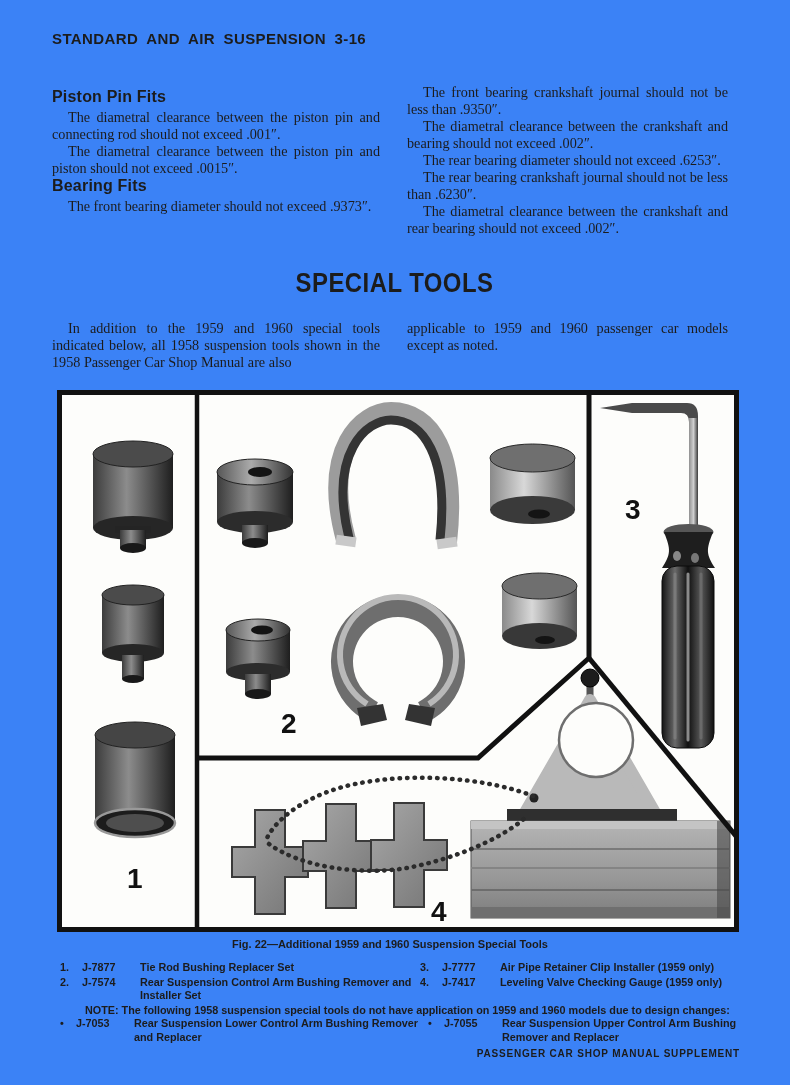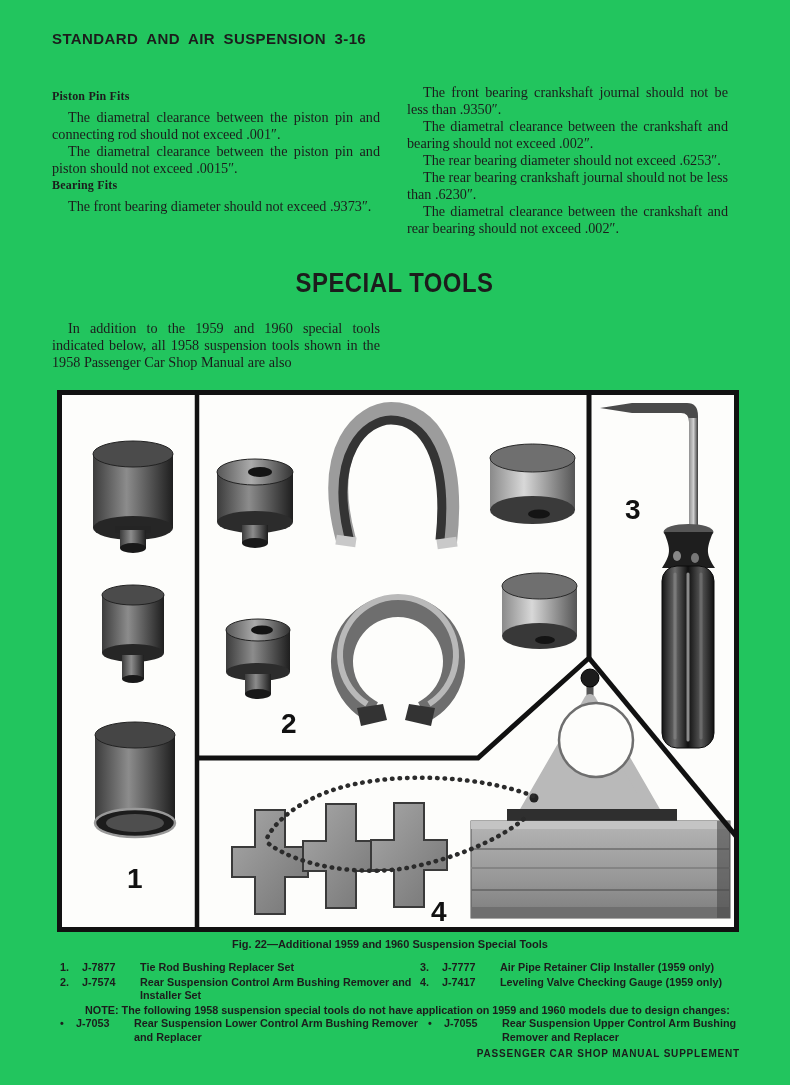--- a/index.html
+++ b/index.html
@@ -1,31 +1,31 @@
 <!DOCTYPE html>
 <html><head>
 <meta charset="utf-8">
 <style>
   html,body{margin:0;padding:0;background:#888;}
   #page{
     position:relative;width:790px;height:1085px;margin:0 auto;
-    background:#22c55e;color:#1c1c1c;overflow:hidden;
+    background:#3b82f6;color:#1c1c1c;overflow:hidden;
     font-family:"Liberation Serif", serif;
   }
   .abs{position:absolute;}
   #page-header{
     left:52px;top:30px;font-family:"Liberation Sans",sans-serif;
     font-weight:bold;font-size:15px;letter-spacing:.4px;word-spacing:4px;
   }
   .col{font-size:14.2px;line-height:17px;text-align:justify;}
   .col p{margin:0 12px 0 0;text-indent:16px;}
   .col p + p{margin-top:0;}
   .subhead{
-    font-family:Liberation Serif, serif;font-weight:bold;
-    font-size:12px;margin:0 0 4px 0;letter-spacing:.2px;
+    font-family:Liberation Sans, sans-serif;font-weight:bold;
+    font-size:16px;margin:0 0 4px 0;letter-spacing:.2px;
   }
   .subhead.second{}
   #special-tools-title{
     left:0;top:268px;width:790px;text-align:center;
     font-family:"Liberation Sans",sans-serif;font-weight:bold;
     font-size:26px;letter-spacing:.5px;
   }
   #special-tools-title span{display:inline-block;transform:scale(.92,1.05);}
   #figure-box{left:57px;top:390px;width:682px;height:542px;}
   #figure-caption{
@@ -70,20 +70,23 @@
     <p>The rear bearing crankshaft journal should not be less than .6230″.</p>
     <p>The diametral clearance between the crankshaft and rear bearing should not exceed .002″.</p>
   </div>
 
   <div class="abs" id="special-tools-title">
     <span>SPECIAL TOOLS</span>
   </div>
 
   <div class="abs col" style="left:52px;top:320px;width:340px;">
     <p>In addition to the 1959 and 1960 special tools indicated below, all 1958 suspension tools shown in the 1958 Passenger Car Shop Manual are also</p>
+  </div>
+  <div class="abs col" style="left:407px;top:320px;width:333px;">
+    <p style="text-indent:0;">applicable to 1959 and 1960 passenger car models except as noted.</p>
   </div>
 
   <div class="abs" id="figure-box">
     <svg width="682" height="542" viewBox="0 0 682 542">
       <defs>
         <linearGradient id="mDark" x1="0" y1="0" x2="1" y2="0">
           <stop offset="0" stop-color="#3c3c3c"></stop>
             <stop offset="0.42" stop-color="#8c8c8c"></stop>
             <stop offset="1" stop-color="#1e1e1e"></stop>
         </linearGradient>

